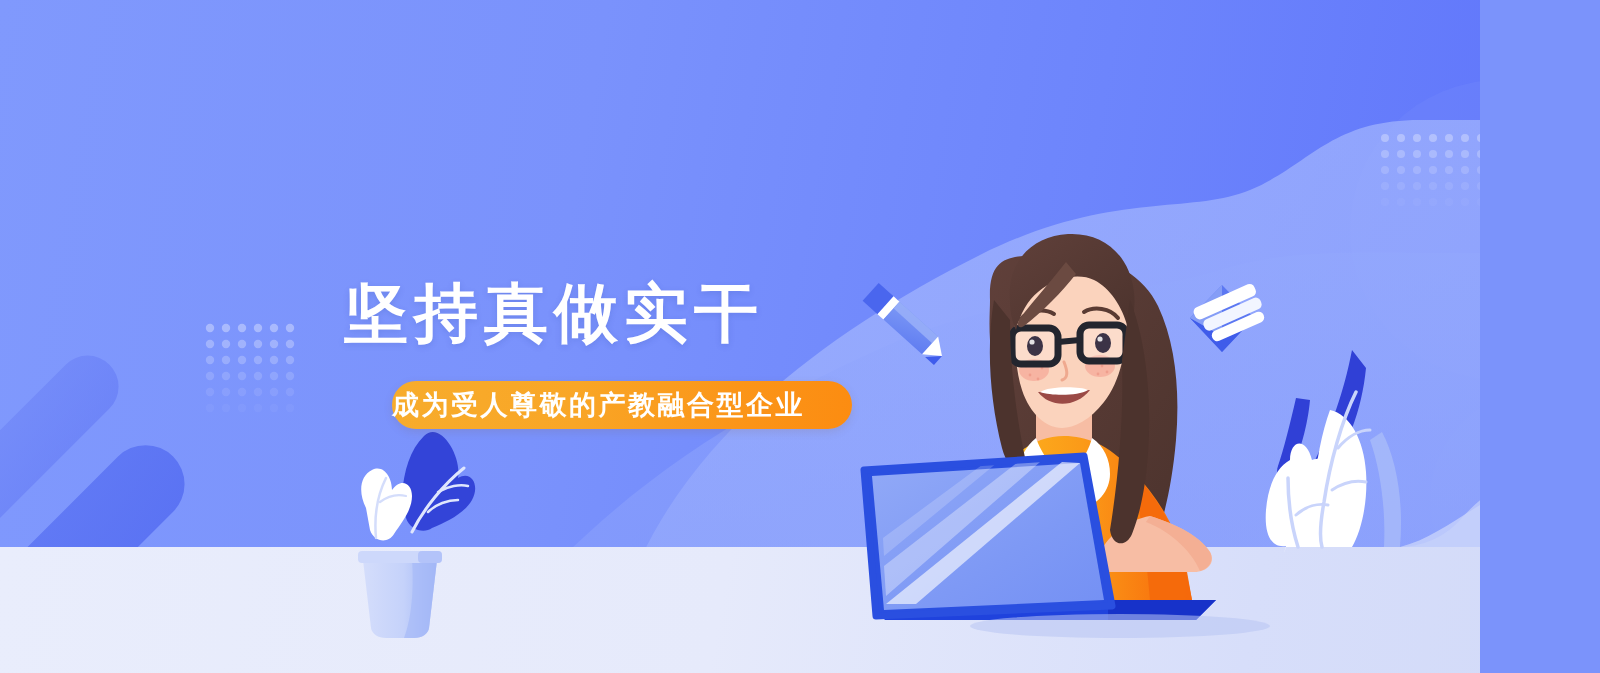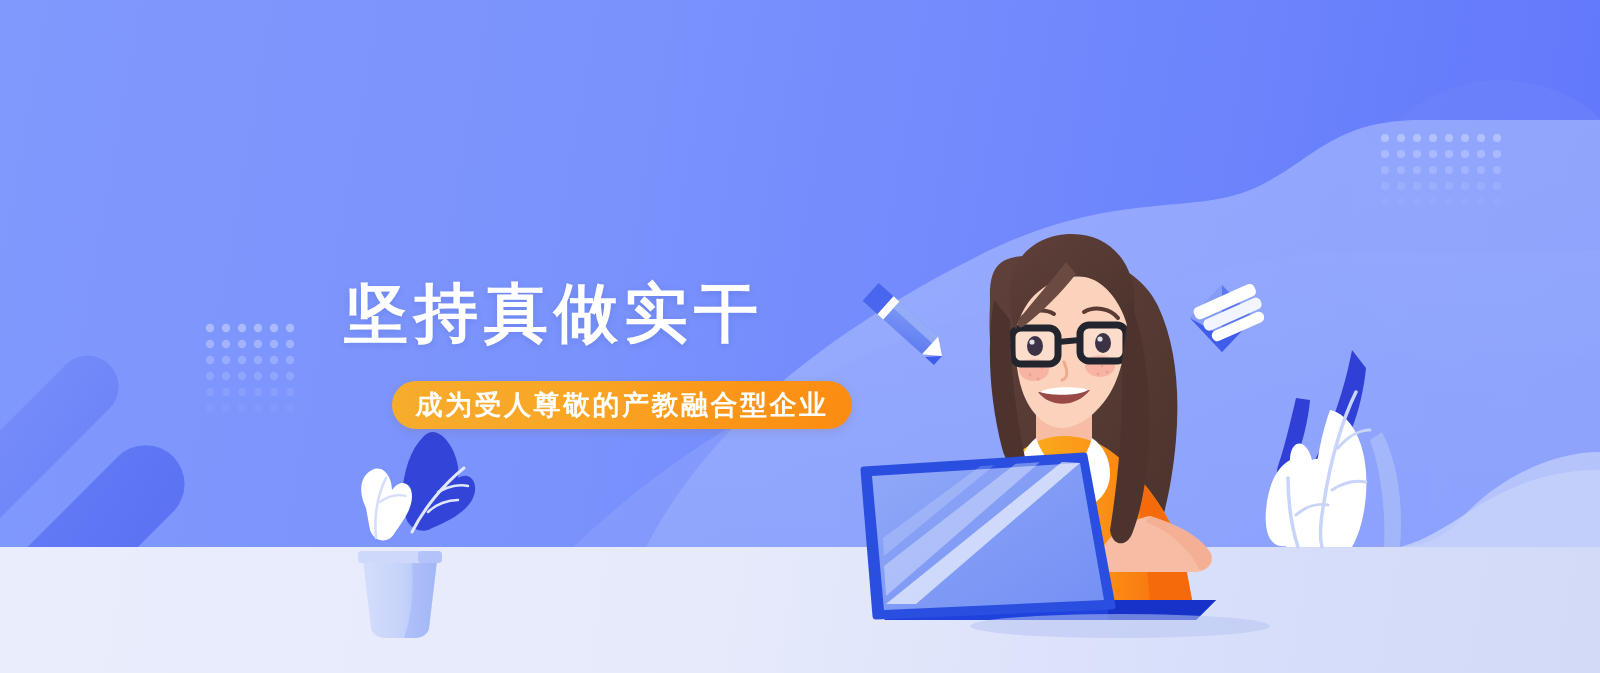--- a/index.html
+++ b/index.html
@@ -3,21 +3,21 @@
 <meta charset="utf-8">
 <title>Hero Banner</title>
 <style>
   html,body{margin:0;padding:0;}
   body{
     width:1600px;height:673px;overflow:hidden;
     font-family:"Liberation Sans","DejaVu Sans",sans-serif;
     background:#7b93fb;
   }
   .banner{
-    position:relative;width:1600px;height:673px;overflow:hidden;
+    position:relative;width:1480px;height:673px;overflow:hidden;
     background:linear-gradient(100deg,#8099fd 0%,#7a92fc 38%,#6d85fc 70%,#6076fb 100%);
   }
   .layer{position:absolute;top:0;left:0;width:1600px;height:673px;}
   .floor{
     position:absolute;left:0;top:547px;width:1600px;height:126px;
     background:linear-gradient(100deg,#e9edfc 0%,#e6eafb 45%,#d7defa 78%,#d2daf8 100%);
   }
   
   .headline-wrap{
     position:absolute;left:344px;top:281px;z-index:40;
@@ -25,21 +25,21 @@
   .headline{
     margin:0;color:#ffffff;font-size:64px;line-height:1;
     font-weight:bold;letter-spacing:6px;white-space:nowrap;
     text-shadow:0 2px 6px rgba(40,60,150,.16);
   }
   .pill{
     position:absolute;left:392px;top:381px;z-index:40;
     width:460px;height:48px;border-radius:26px;
     background:linear-gradient(95deg,#f7ac2c 0%,#f9a626 40%,#fb9518 75%,#fc8c11 100%);
     box-shadow:0 3px 10px rgba(120,70,0,.12);
-    display:flex;align-items:center;justify-content:center;
+    display:flex;align-items:center;
   }
   .pill-text{
     color:#ffffff;font-size:27px;font-weight:bold;letter-spacing:2.5px;
     white-space:nowrap;line-height:1;
   }
 </style>
 </head>
 <body>
 
 <div class="banner">

